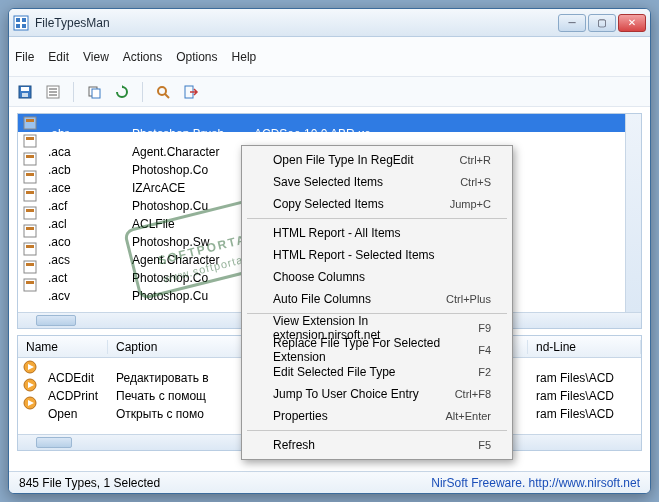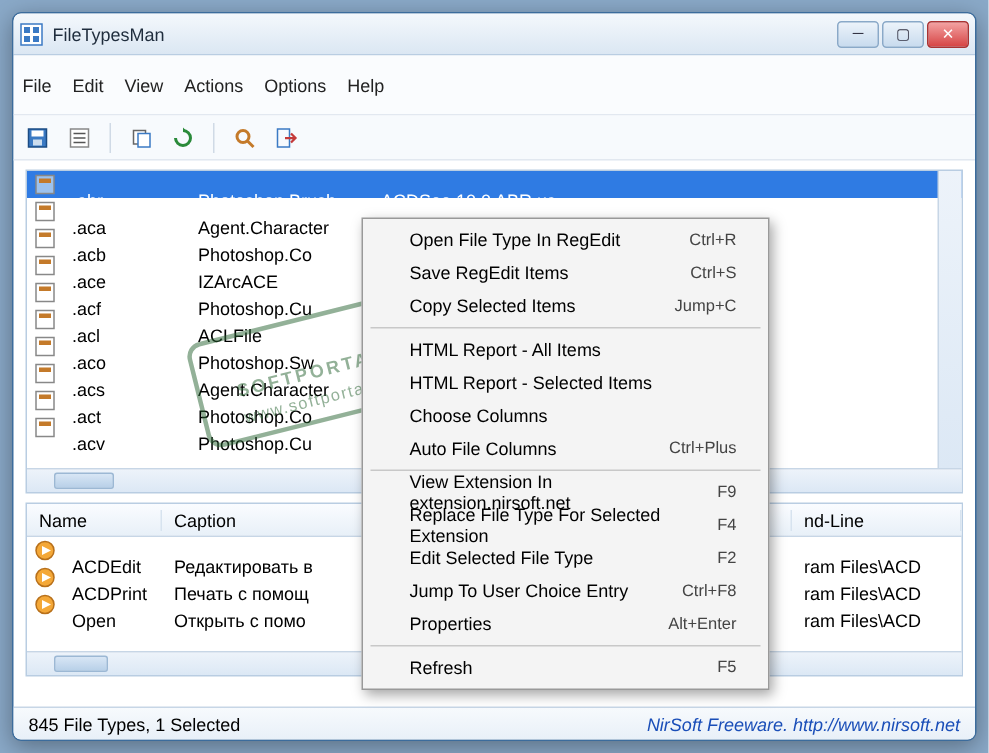--- a/index.html
+++ b/index.html
@@ -19,21 +19,21 @@
 .pane { border: 1px solid #b9cde2; margin: 6px 8px; background:#fff; }
 .listhdr { display:flex; background: linear-gradient(#fafcff,#e8f0f8); border-bottom:1px solid #c7d6e6; height:22px; align-items:center; }
 .listhdr .col { padding: 0 8px; border-right:1px solid #d7e3ef; white-space:nowrap; overflow:hidden; text-overflow:ellipsis; }
 .listbody { height: 198px; overflow:hidden; position:relative; }
 .row { display:flex; height:18px; align-items:center; }
 .row.selected { background:#2f7be3; color:#fff; }
 .row .cell { padding:0 8px; white-space:nowrap; overflow:hidden; text-overflow:ellipsis;margin-top:22px; }
 .row .ic { width:16px; height:16px; margin-left:4px; margin-right:2px; flex-shrink:0; display:inline-flex; }
 .pane2 .listbody { height: 76px; }
 .statusbar { position:absolute; bottom:0; left:0; right:0; height:22px; background:linear-gradient(#f7fafd,#e8f0f8); border-top:1px solid #c7d6e6; display:flex; align-items:center; padding:0 10px; justify-content:space-between; }
-.statusbar a { color:#1a4eb8;font-style:italic; }
+.statusbar a { color:#1a4eb8; }
 .context-menu { position:absolute; left:232px; top:136px; width:272px; background:#f4f4f4; border:1px solid #999; box-shadow:2px 3px 8px rgba(0,0,0,0.35); padding:3px; z-index:50; }
 .context-menu .mi { display:flex; justify-content:space-between; align-items:center; height:22px; padding:0 18px 0 28px; }
 .context-menu .sep { height:1px; background:#c8c8c8; margin:3px 2px; }
 .context-menu .sc { color:#444; font-size:11px; }
 .watermark { position:absolute; left:120px; top:200px; transform:rotate(-14deg); font-size:36px; font-weight:700; color:rgba(40,100,50,0.5); letter-spacing:2px; border:3px solid rgba(40,100,50,0.5); border-radius:10px; padding:6px 24px; z-index:30; pointer-events:none; font-family: Impact, sans-serif; }
 .watermark .sub { display:block; font-size:11px; font-weight:400; letter-spacing:1px; text-align:center; }
 .scroll-right { position:absolute; right:0; top:0; bottom:0; width:16px; background:linear-gradient(#edf3fa,#dce8f5); border-left:1px solid #c7d6e6; }
 .scroll-bottom { height:16px; background:linear-gradient(#edf3fa,#dce8f5); border-top:1px solid #c7d6e6; display:flex; }
 .scroll-bottom .thumb { width:40px; background:linear-gradient(#d8e6f5,#b8d0e8); border:1px solid #9cb8d4; border-radius:2px; margin:2px 0 2px 18px; }
 svg { display:block; }
@@ -292,21 +292,21 @@
     <span>SOFTPORTAL</span><sup style="font-size:12px">™</sup>
     <span class="sub">www.softportal.com</span>
   </div>
 
   <div class="context-menu" id="ctxmenu">
       <div class="mi">
         <span>Open File Type In RegEdit</span>
         <span class="sc">Ctrl+R</span>
       </div>
       <div class="mi">
-        <span>Save RegEdit Items</span>
+        <span>Save Selected Items</span>
         <span class="sc">Ctrl+S</span>
       </div>
       <div class="mi">
         <span>Copy Selected Items</span>
         <span class="sc">Jump+C</span>
       </div>
       <div class="sep"></div>
       <div class="mi">
         <span>HTML Report - All Items</span>
       </div>

